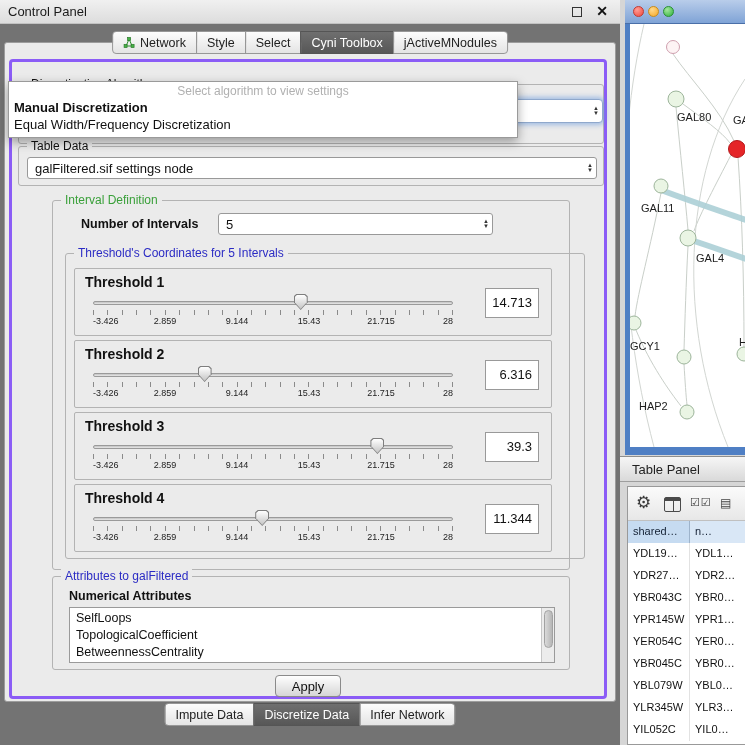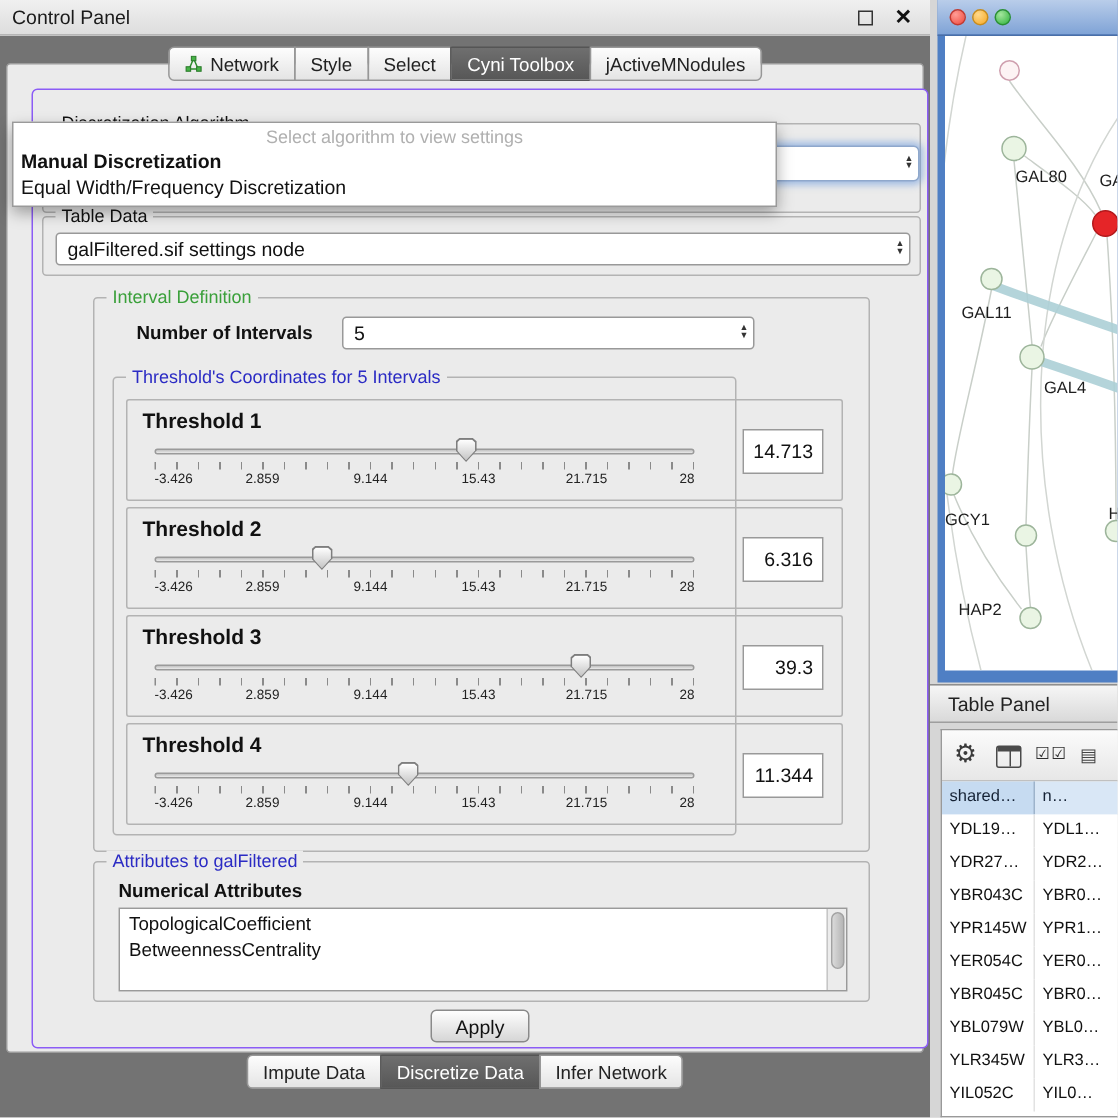--- a/index.html
+++ b/index.html
@@ -16,31 +16,31 @@
 
   .tabbar{display:flex;}
   .top-tabbar{position:absolute;top:31px;left:50%;transform:translateX(-50%);z-index:20;}
   .bottom-tabbar{position:absolute;top:703px;left:50%;transform:translateX(-50%);z-index:20;}
   .tab{height:23px;padding:0 10px;font-size:12.5px;color:#222;background:linear-gradient(#fdfdfd,#e4e4e4);border:1px solid #979797;margin-left:-1px;display:flex;align-items:center;gap:5px;white-space:nowrap;}
   .tab:first-child{border-radius:4px 0 0 4px;margin-left:0;}
   .tab:last-child{border-radius:0 4px 4px 0;}
   .tab.selected{background:linear-gradient(#6f6f6f,#575757);color:#fff;border-color:#555;}
 
   .main-panel{position:absolute;left:4px;top:42px;width:612px;height:660px;border:1px solid #9c9c9c;border-radius:3px;background:#ebebeb;}
-  .inner-panel{position:absolute;left:16px;top:16px;width:598px;height:640px;border:1px solid #8b5cf6;border-radius:4px;background:#ebebeb;padding-left:20px;}
+  .inner-panel{position:absolute;left:4px;top:16px;width:598px;height:640px;border:3px solid #8b5cf6;border-radius:4px;background:#ebebeb;padding-left:20px;}
 
   .group{position:absolute;border:1px solid #b3b3b3;border-radius:3px;}
   .group-label{position:absolute;top:-8px;left:8px;background:#ebebeb;padding:0 4px;font-size:12px;color:#111;white-space:nowrap;}
   .group-label.green{color:#3aa03a;}
   .group-label.blue{color:#2b2bc4;}
 
   .disc-group{left:6px;top:22px;width:586px;height:60px;}
   .tabledata-group{left:6px;top:84px;width:586px;height:40px;}
   .interval-group{left:40px;top:138px;width:518px;height:370px;}
-  .thresholds-group{left:12px;top:52px;width:416px;height:306px;}
+  .thresholds-group{left:12px;top:52px;width:520px;height:306px;}
   .attrs-group{left:40px;top:514px;width:518px;height:94px;}
 
   .combo{position:absolute;background:#fff;border:1px solid #999;border-radius:3px;height:22px;font-size:13px;color:#111;}
   .combo .val{position:absolute;left:7px;top:50%;transform:translateY(-50%);white-space:nowrap;}
   .spinner{position:absolute;right:3px;top:50%;transform:translateY(-50%);display:flex;flex-direction:column;align-items:center;font-size:6px;line-height:5px;color:#333;}
   .algo-combo{left:14px;top:14px;width:570px;height:24px;border:1px solid #8fa8cc;box-shadow:0 0 5px 2px rgba(100,150,220,.55);border-radius:4px;z-index:5;}
   .td-combo{left:8px;top:10px;width:570px;}
   .noi-combo{left:165px;top:12px;width:275px;}
   .noi-label{position:absolute;left:28px;top:16px;font-size:12.5px;font-weight:bold;color:#111;}
 
@@ -256,20 +256,21 @@
               </div>
               <div class="value-box">11.344</div>
             </div>
           </div>
         </div>
 
         <div class="group attrs-group">
           <span class="group-label blue">Attributes to galFiltered</span>
           <div class="attrs-title">Numerical Attributes</div>
           <div class="attr-list">
+            <div class="list-item">SelfLoops</div>
               <div class="list-item">TopologicalCoefficient</div>
               <div class="list-item">BetweennessCentrality</div>
               <div class="vscroll">
                 <div class="vthumb"></div>
               </div>
           </div>
         </div>
 
         <button class="apply-btn">Apply</button>
       </div>

